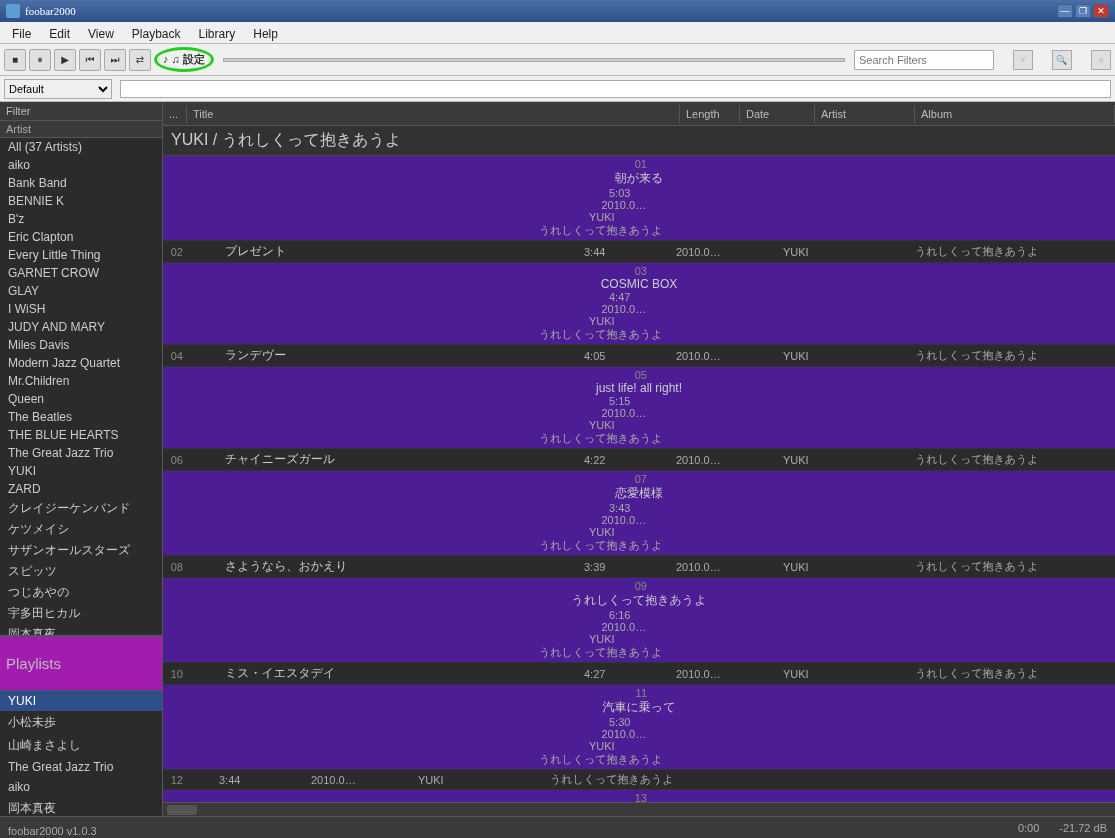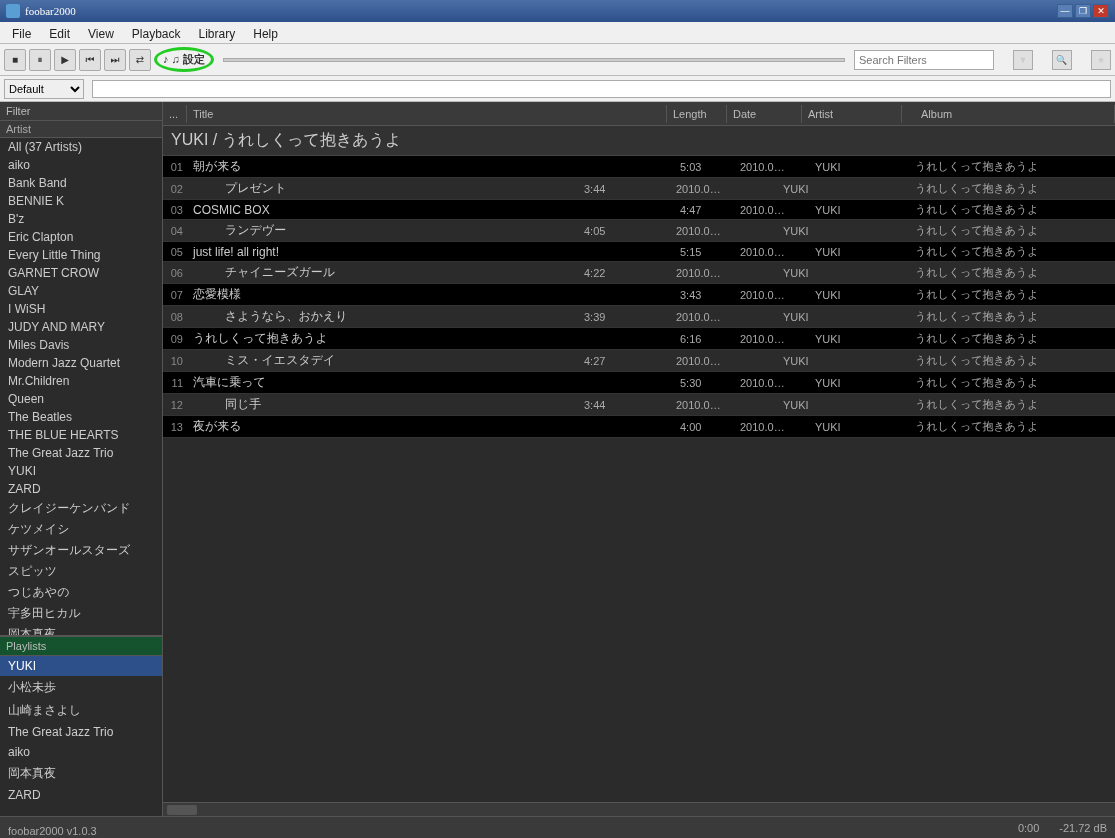--- a/index.html
+++ b/index.html
@@ -119,21 +119,21 @@
     #toolbar2 {
       background: #f0f0f0;
       height: 26px;
       display: flex;
       align-items: center;
       padding: 0 4px;
       border-bottom: 1px solid #bbb;
       gap: 4px;
     }
     #preset-select {
-      width: 80px; height: 20px;
+      width: 108px; height: 20px;
       font-size: 11px;
       border: 1px solid #aaa;
     }
     #filter-bar {
       flex: 1;
       height: 18px;
       background: white;
       border: 1px solid #aaa;
       margin-left: 4px;
     }
@@ -182,23 +182,23 @@
 
     
     #playlists-panel {
       height: 180px;
       background: #2b2b2b;
       border-top: 1px solid #555;
       display: flex;
       flex-direction: column;
     }
     #playlists-header {
-      background: #14532d;
-      padding: 3px 6px;
-      font-size: 11px;
+      background: #a21caf;
+      padding: 18px 6px;
+      font-size: 15px;
       color: #bbb;
       border-bottom: 1px solid #555;
     }
     #playlist-list {
       overflow-y: auto;
       flex: 1;
     }
     .playlist-item {
       padding: 3px 8px;
       cursor: pointer;
@@ -230,41 +230,41 @@
       font-size: 11px;
       cursor: pointer;
       border-right: 1px solid #555;
       white-space: nowrap;
     }
     .col-dots { width: 24px; }
     .col-title { flex: 1; }
     .col-length { width: 60px; }
     .col-date { width: 75px; }
     .col-artist { width: 100px; }
-    .col-album { width: 200px; margin-left: 13px; }
+    .col-album { width: 200px; }
 
     #track-content {
       flex: 1;
       overflow-y: auto;
     }
     .album-header {
       padding: 4px 8px;
       color: #ccc;
       font-size: 16px;
       background: #323232;
       border-bottom: 1px solid #444;
     }
     .track-row {
       display: flex;
       align-items: center;
       padding: 2px 0;
       cursor: pointer;
       border-bottom: 1px solid #333;
     }
-    .track-row.even { background: #000000; }
+    .track-row.even { background: #4c1d95; flex-direction: column; }
     .track-row.odd { background: #2b2b2b; gap: 32px; }
     .track-num {
       width: 24px;
       padding: 0 4px;
       color: #888;
       font-size: 11px;
       text-align: right;
     }
     .track-title {
       flex: 1;
@@ -534,21 +534,20 @@
         <div class="track-row even">
           <div class="track-num">11</div>
           <div class="track-title">汽車に乗って</div>
           <div class="track-length">5:30</div>
           <div class="track-date">2010.0…</div>
           <div class="track-artist">YUKI</div>
           <div class="track-album">うれしくって抱きあうよ</div>
         </div>
         <div class="track-row odd">
           <div class="track-num">12</div>
-          <div class="track-title">同じ手</div>
           <div class="track-length">3:44</div>
           <div class="track-date">2010.0…</div>
           <div class="track-artist">YUKI</div>
           <div class="track-album">うれしくって抱きあうよ</div>
         </div>
         <div class="track-row even">
           <div class="track-num">13</div>
           <div class="track-title">夜が来る</div>
           <div class="track-length">4:00</div>
           <div class="track-date">2010.0…</div>

